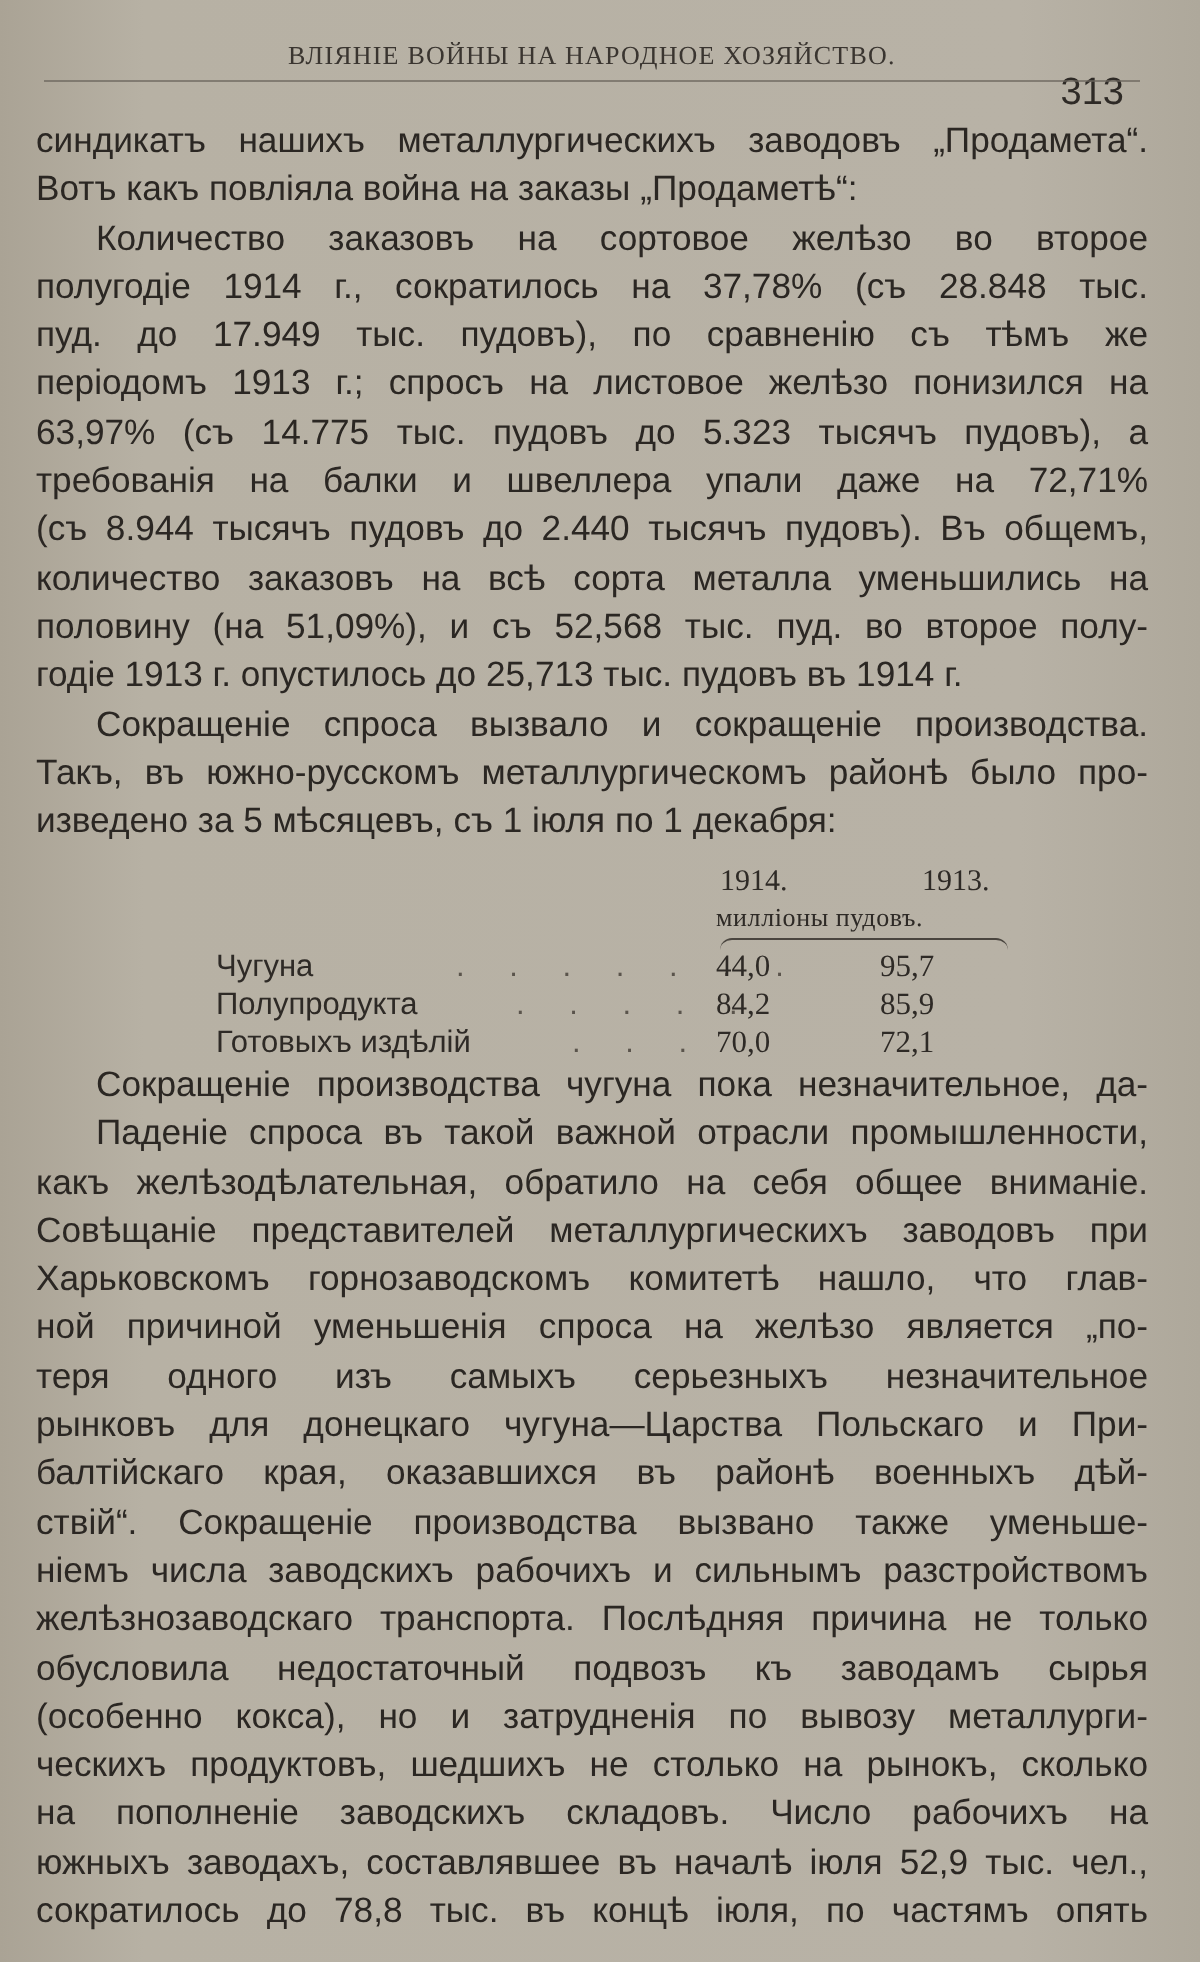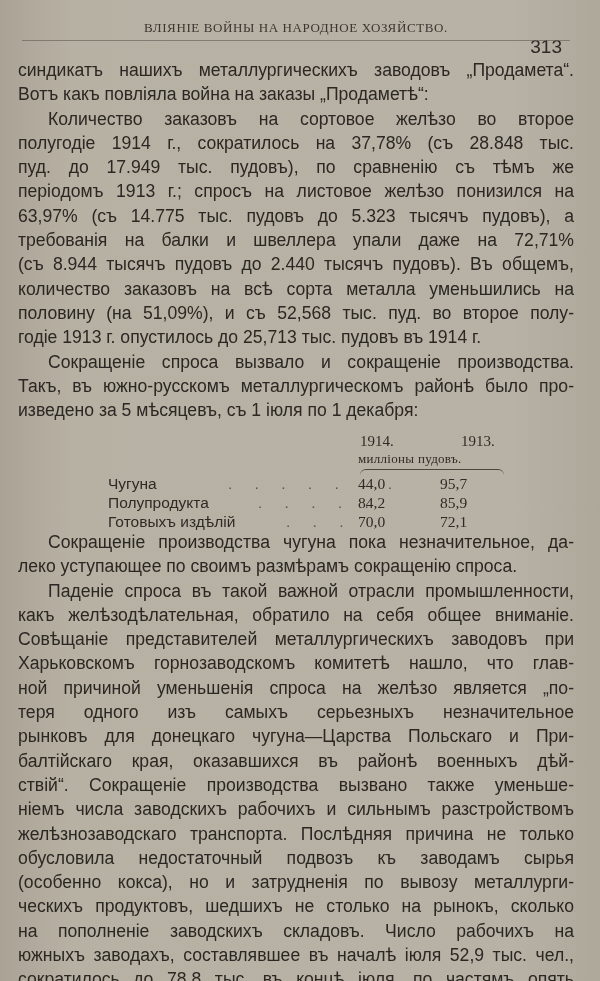--- a/index.html
+++ b/index.html
@@ -117,21 +117,20 @@
       <span class="label">Готовыхъ издѣлій</span>
       <span class="dots" style="left:178px">. . .</span>
       <span class="v1">70,0</span>
       <span class="v2">72,1</span>
     </div>
   </div>
 
   <div class="body-text" style="top:530px">
     <p>
       <span class="line" style="padding-left:30px">Сокращеніе производства чугуна пока незначительное, да-</span>
-      <span class="line last">леко уступающее по своимъ размѣрамъ сокращенію спроса.</span>
     </p>
     <p>
       <span class="line" style="padding-left:30px">Паденіе спроса въ такой важной отрасли промышленности,</span>
       <span class="line">какъ желѣзодѣлательная, обратило на себя общее вниманіе.</span>
       <span class="line">Совѣщаніе представителей металлургическихъ заводовъ при</span>
       <span class="line">Харьковскомъ горнозаводскомъ комитетѣ нашло, что глав-</span>
       <span class="line">ной причиной уменьшенія спроса на желѣзо является „по-</span>
       <span class="line">теря одного изъ самыхъ серьезныхъ незначительное</span>
       <span class="line">рынковъ для донецкаго чугуна—Царства Польскаго и При-</span>
       <span class="line">балтійскаго края, оказавшихся въ районѣ военныхъ дѣй-</span>

